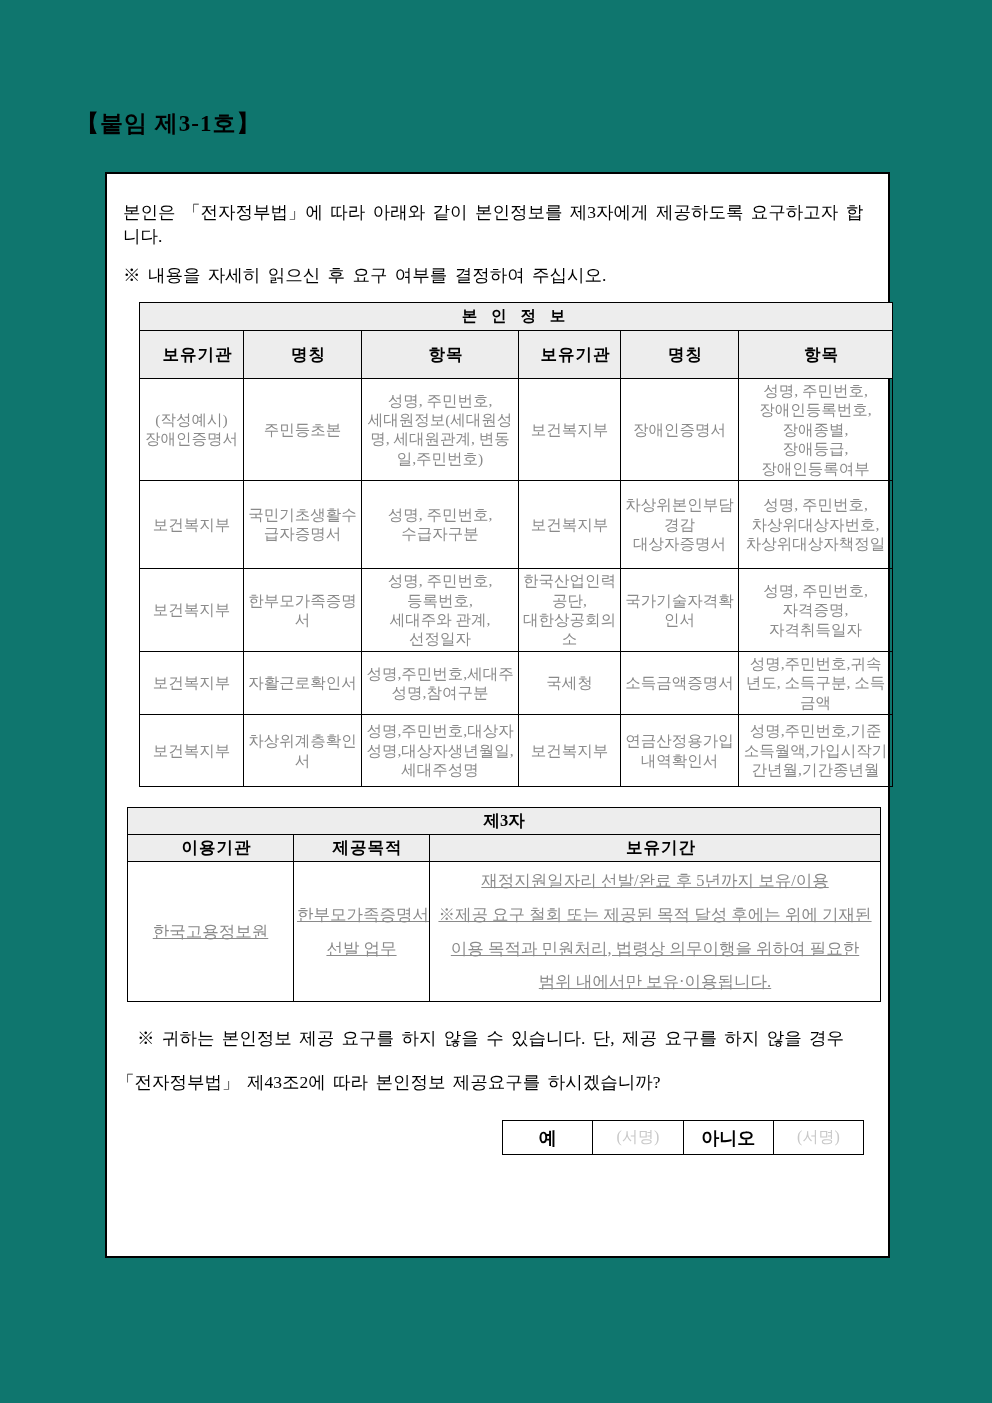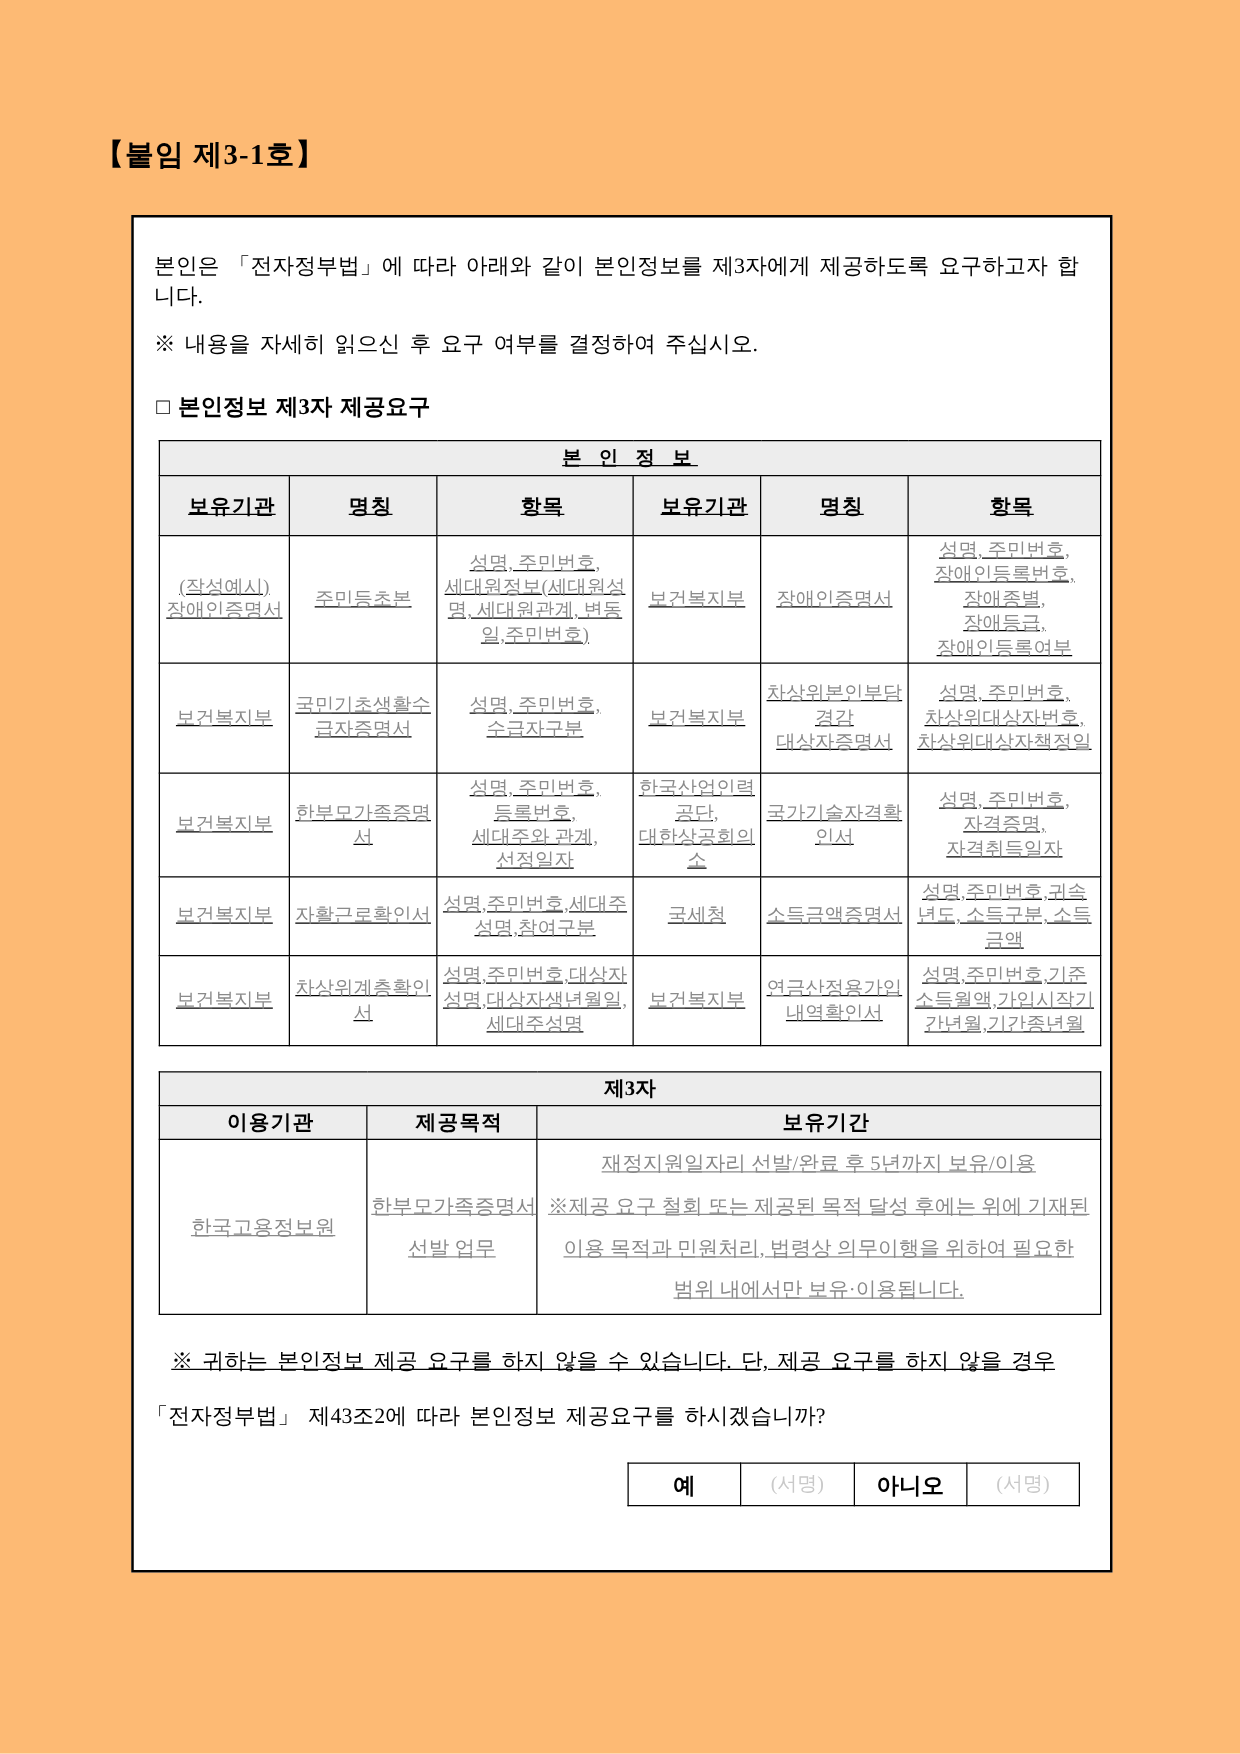--- a/index.html
+++ b/index.html
@@ -7,61 +7,61 @@
     --example-text:#8a8a8a;
     --sign-text:#c9c9c9;
     --border-color:#000000;
   }
   html,body{margin:0;padding:0;background:#ffffff;}
   body{
     width:992px;height:1403px;
     font-family:"Liberation Serif","DejaVu Serif",serif;
     color:#000;
   }
-  .page{position:relative;width:992px;height:1403px;background:#fdba74;overflow:hidden;}
+  .page{position:relative;width:992px;height:1403px;background:#0f766e;overflow:hidden;}
   .attach-label{
     position:absolute;left:76px;top:108px;
     font-size:23px;font-weight:bold;letter-spacing:1px;
   }
   .doc-box{
     position:absolute;left:105px;top:172px;width:785px;height:1086px;
     border:2px solid var(--border-color);box-sizing:border-box;background:#fff;
   }
   .title-bar{
     height:80px;border-bottom:2px solid var(--border-color);
     display:flex;align-items:center;justify-content:center;
   }
   .title-bar h1{margin:0;font-size:27px;font-weight:bold;letter-spacing:.5px;}
   .doc-body{padding:26px 14px 0 16px;}
   .intro{font-size:17.5px;margin:0 0 15px 0;word-spacing:3px;}
   .section-heading{font-size:18px;font-weight:bold;margin:26px 0 15px 2px;word-spacing:2px;}
 
   table{border-collapse:collapse;table-layout:fixed;}
-  .info-table{width:753px;margin-left:4px;text-decoration:underline;}
+  .info-table{width:753px;margin-left:16px;}
   .info-table td,.third-table td,.answer-table td{
     border:1px solid var(--border-color);
     text-align:center;vertical-align:middle;
     padding:2px 3px;box-sizing:border-box;
   }
   .info-table td{font-size:15.5px;word-break:break-all;}
   .tbl-title{background:var(--header-bg);font-weight:bold;font-size:17px;letter-spacing:5px;height:28px;}
   .head-row td{background:var(--header-bg);font-weight:bold;font-size:16.5px;height:48px;letter-spacing:1px;padding-left:15px;}
   .body-row td{color:var(--example-text);line-height:1.25;white-space:pre-line;}
   .r0 td{height:98px}.r1 td{height:88px}.r2 td{height:83px}.r3 td{height:58px}.r4 td{height:72px}
 
   .third-table{width:753px;margin:20px 0 0 4px;}
   .third-table .tbl-title{letter-spacing:0;height:26px;font-size:16.5px;}
   .third-table .head-row td{height:26px;font-size:16.5px;}
   .third-table .body td{
     color:var(--example-text);text-decoration:underline;
     font-size:16.5px;line-height:2.05;white-space:pre-line;height:100px;
     word-break:keep-all;
   }
 
-  .notice{font-size:17.5px;margin:24px 0 0 14px;word-spacing:3px;text-decoration:underline;}
+  .notice{font-size:17.5px;margin:24px 0 0 14px;word-spacing:3px;}
   .notice-line2{margin:14px 0 0 36px;}
   .question{font-size:17.5px;margin:20px 0 0 -6px;word-spacing:3px;}
 
   .answer-table{width:362px;margin:26px 10px 0 auto;}
   .answer-table td{height:34px;border:1.5px solid var(--border-color);}
   .ans{font-size:18px;font-weight:bold;color:#000;cursor:pointer;}
   .sign{font-size:16px;color:var(--sign-text);}
 </style>
 </head>
 <body>
@@ -71,21 +71,20 @@
   <div class="attach-label">【붙임 제3-1호】</div>
 
   <div class="doc-box">
 
 
     <div class="doc-body">
 
       <p class="intro">본인은 「전자정부법」에 따라 아래와 같이 본인정보를 제3자에게 제공하도록 요구하고자 합니다.</p>
       <p class="intro">※ 내용을 자세히 읽으신 후 요구 여부를 결정하여 주십시오.</p>
 
-      <p class="section-heading">□ 본인정보 제3자 제공요구</p>
 
       <table class="info-table">
         <colgroup>
           <col style="width:104px">
             <col style="width:118px">
             <col style="width:157px">
           <col style="width:102px">
             <col style="width:118px">
             <col style="width:154px">
         </colgroup>

